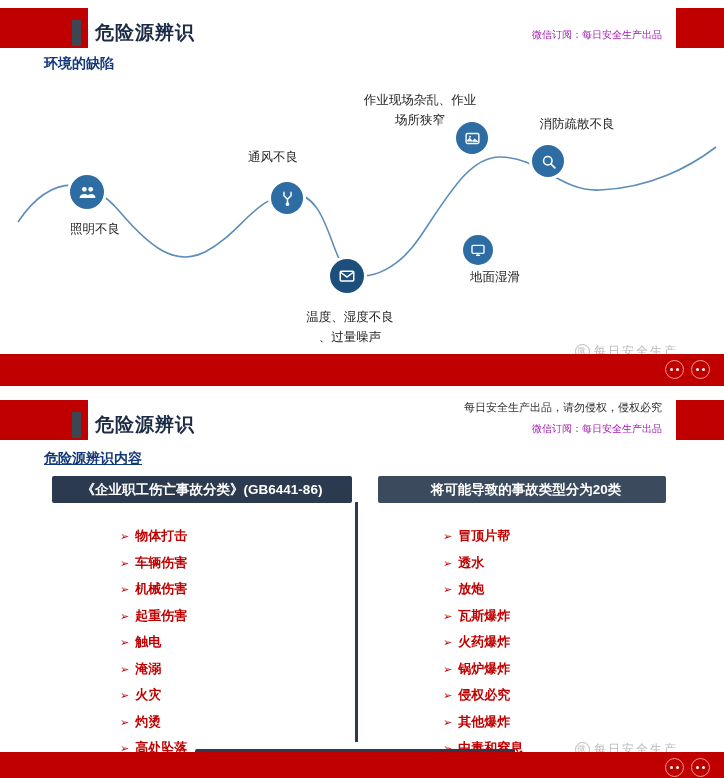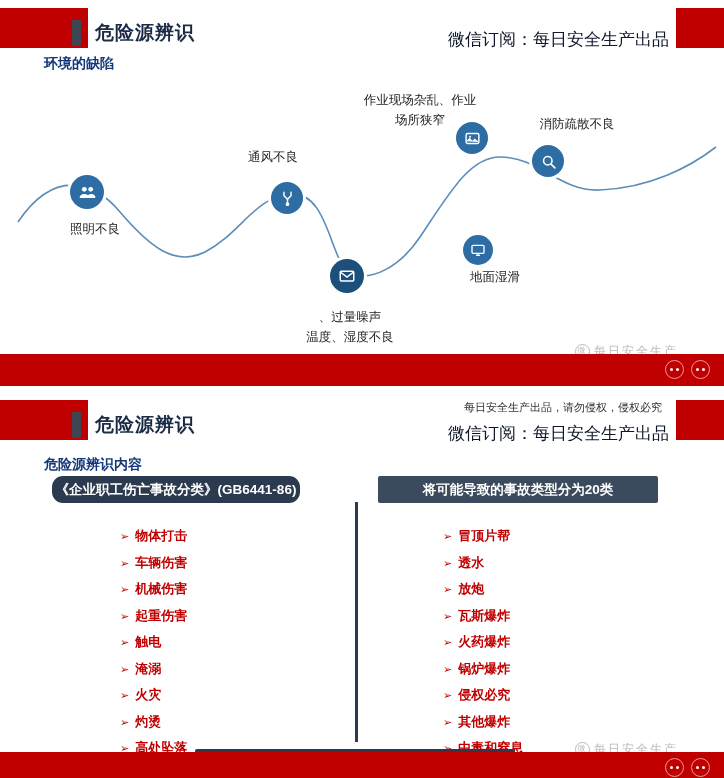--- a/index.html
+++ b/index.html
@@ -7,21 +7,21 @@
   .slide{position:relative;width:724px;height:386px;background:#ffffff;overflow:hidden;}
   .slide.second{height:392px;}
   .gap{height:6px;background:#ffffff;}
 
   
   .hdr{position:relative;height:62px;}
   .hdr-red-left{position:absolute;left:0;top:8px;width:88px;height:40px;background:#c00000;}
   .hdr-red-right{position:absolute;right:0;top:8px;width:48px;height:40px;background:#c00000;}
   .hdr-bar{position:absolute;left:72px;top:20px;width:9px;height:26px;background:#3d4652;}
   .hdr-title{position:absolute;left:95px;top:20px;font-size:19px;font-weight:bold;color:#1b2b45;letter-spacing:1px;text-align:right;}
-  .hdr-sub{position:absolute;right:55px;top:28px;font-size:17px;color:#0f172a;}
+  .hdr-sub{position:absolute;right:62px;top:28px;font-size:10px;color:#a21caf;}
   .hdr-sub2{position:absolute;right:62px;top:8px;font-size:11px;color:#333;margin-left:47px;}
 
   .section-title{position:absolute;left:44px;font-size:14px;font-weight:bold;color:#13387a;}
 
   
   .footer{position:absolute;left:0;bottom:0;width:724px;height:32px;background:#c00000;}
   .footer-wm{position:absolute;right:46px;bottom:26px;font-size:12px;color:#b9b9b9;letter-spacing:2px;white-space:nowrap;}
   .footer-wm .wm-circle{display:inline-block;width:13px;height:13px;border:1px solid #b9b9b9;border-radius:50%;line-height:11px;text-align:center;font-size:8px;margin-right:4px;vertical-align:middle;}
   .fdot{position:absolute;bottom:7px;width:17px;height:17px;border:1px solid #e79a9a;border-radius:50%;}
   .fdot:after{content:"";position:absolute;left:4px;top:7px;width:3px;height:3px;background:#fff;border-radius:50%;box-shadow:6px 0 0 #fff;}
@@ -29,22 +29,22 @@
   .fdot.d2{right:14px;}
 
   
   .canvas1{position:absolute;left:0;top:62px;width:724px;height:292px;}
   .node{position:absolute;border-radius:50%;background:#2e6da4;display:flex;align-items:center;justify-content:center;box-shadow:0 0 0 3px #ffffff;}
   .node svg{display:block;}
   .lbl{position:absolute;font-size:12.5px;color:#222;white-space:nowrap;text-align:center;line-height:20px;}
 
   
   .hdrbox{position:absolute;height:27px;border-radius:2px;display:flex;align-items:center;justify-content:center;color:#fff;font-size:13.5px;font-weight:bold;}
-  .hdrbox.left{left:52px;top:84px;width:248px;background:#2b3a4f;border-radius:11px;}
-  .hdrbox.right{left:378px;top:84px;width:280px;background:#3b4a5d;}
+  .hdrbox.left{left:52px;top:84px;width:300px;background:#2b3a4f;}
+  .hdrbox.right{left:378px;top:84px;width:280px;background:#3b4a5d;padding-left:8px;}
   .divider{position:absolute;left:355px;top:110px;width:3px;height:240px;background:#2b3a4f;}
   .baseline{position:absolute;left:195px;top:357px;width:320px;height:5px;background:#2b3a4f;border-radius:2px;}
   .collist{position:absolute;font-size:13px;color:#c00000;font-weight:bold;line-height:25.5px;}
   .collist.l{left:120px;top:131px;}
   .collist.r{left:443px;top:131px;}
   .collist div{white-space:nowrap;}
   .arw{color:#c00000;font-size:11px;margin-right:6px;}
 </style>
 </head>
 <body>
@@ -120,22 +120,22 @@
     <div class="lbl" style="left:440px;top:205px;width:110px;">地面湿滑</div>
 
     
     <div class="node" style="left:330px;top:197px;width:34px;height:34px;background:#1c4f7c;">
       <svg width="18" height="18" viewBox="0 0 24 24" fill="none" stroke="#ffffff" stroke-width="2">
         <rect x="3" y="5.5" width="18" height="13" rx="1.5"></rect>
           <path d="M3.5 7l8.5 6.5L20.5 7"></path>
       </svg>
     </div>
     <div class="lbl" style="left:275px;top:245px;width:150px;">
+      <div>温度、湿度不良</div>
       <div>、过量噪声</div>
-      <div>温度、湿度不良</div>
     </div>
   </div>
 
   <div class="footer-wm">
     <span class="wm-circle">微</span><span>每日安全生产</span>
   </div>
   <div class="footer"></div>
   <div class="fdot d1"></div>
   <div class="fdot d2"></div>
 </div>
@@ -146,21 +146,21 @@
 
   <div class="hdr">
     <div class="hdr-red-left"></div>
     <div class="hdr-red-right"></div>
     <div class="hdr-bar"></div>
     <div class="hdr-title">危险源辨识</div>
     <div class="hdr-sub2">每日安全生产出品，请勿侵权，侵权必究</div>
     <div class="hdr-sub" style="top:30px;">微信订阅：每日安全生产出品</div>
   </div>
 
-  <div class="section-title" style="top:64px;">危险源辨识内容</div>
+  <div class="section-title" style="top:58px;text-decoration:underline;">危险源辨识内容</div>
 
   <div class="hdrbox left">《企业职工伤亡事故分类》(GB6441-86)</div>
   <div class="hdrbox right">将可能导致的事故类型分为20类</div>
   <div class="divider"></div>
 
   <div class="collist l">
     <div><span class="arw">➢</span><span>物体打击</span></div>
     <div><span class="arw">➢</span><span>车辆伤害</span></div>
     <div><span class="arw">➢</span><span>机械伤害</span></div>
     <div><span class="arw">➢</span><span>起重伤害</span></div>

